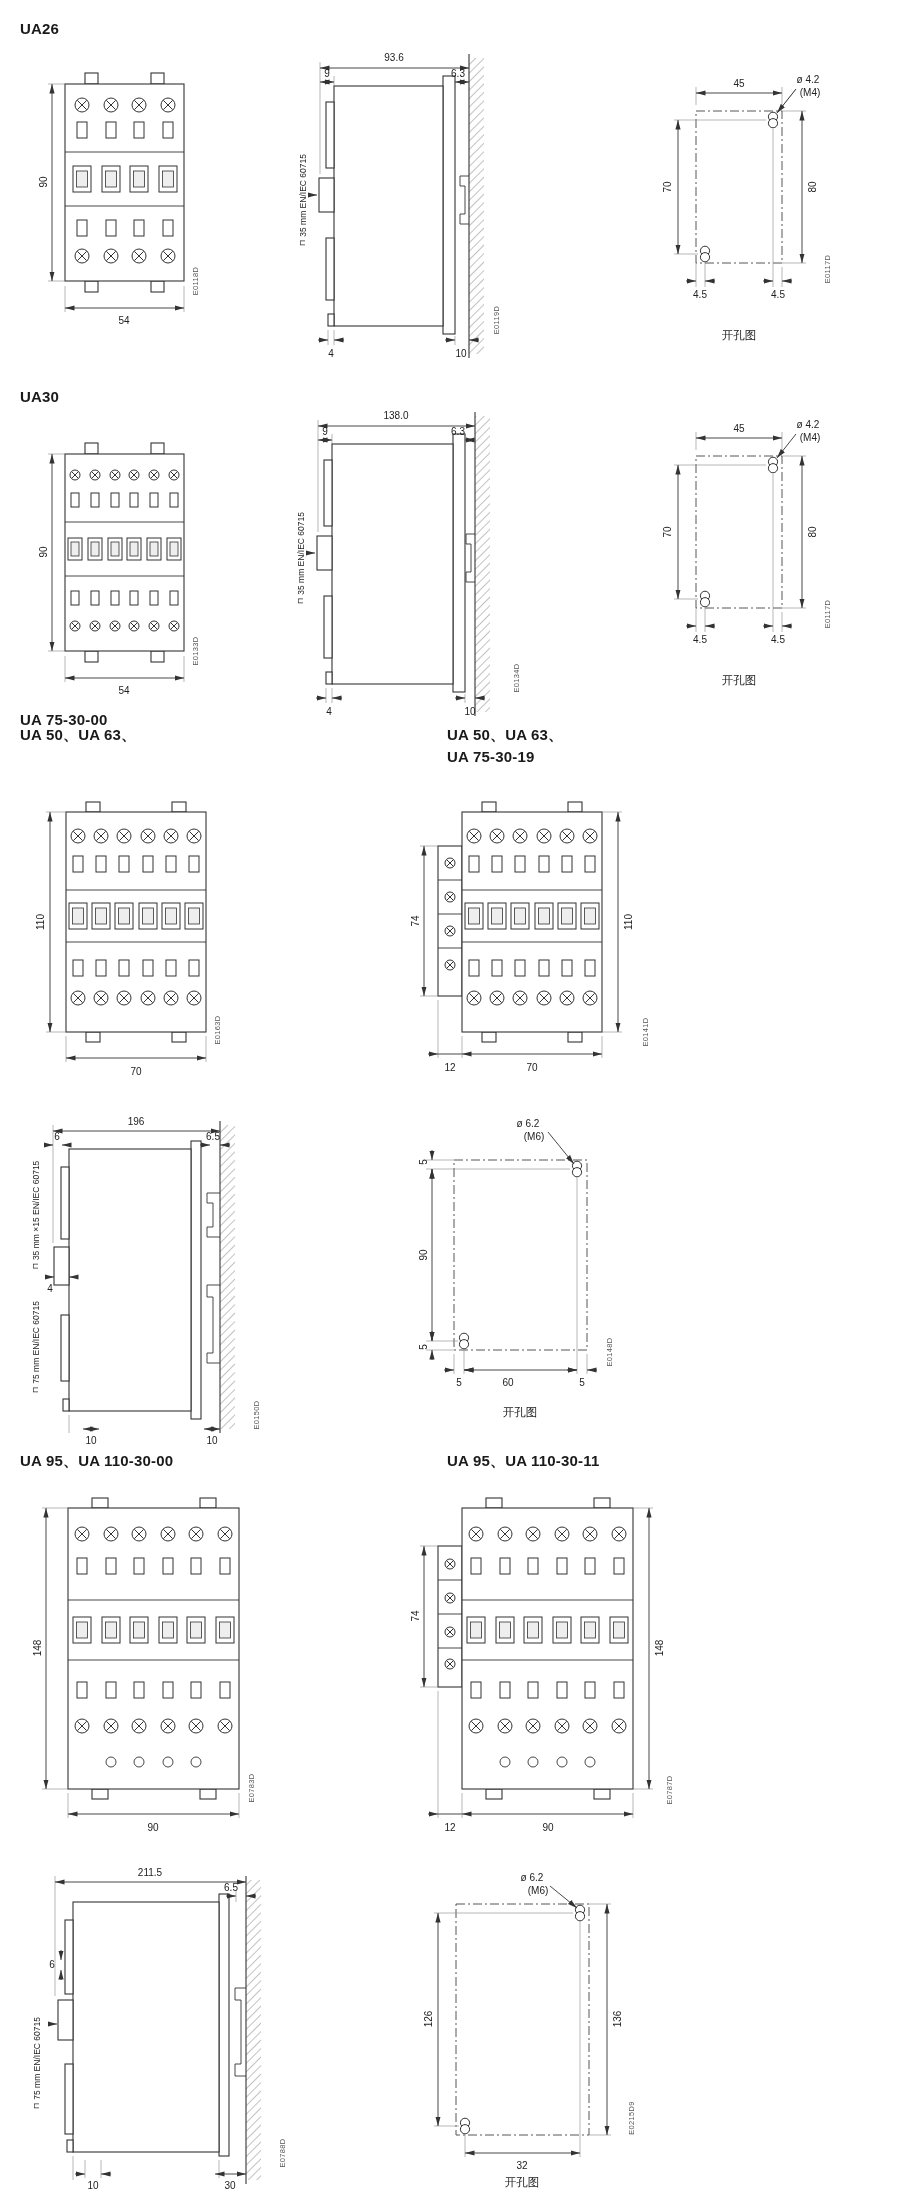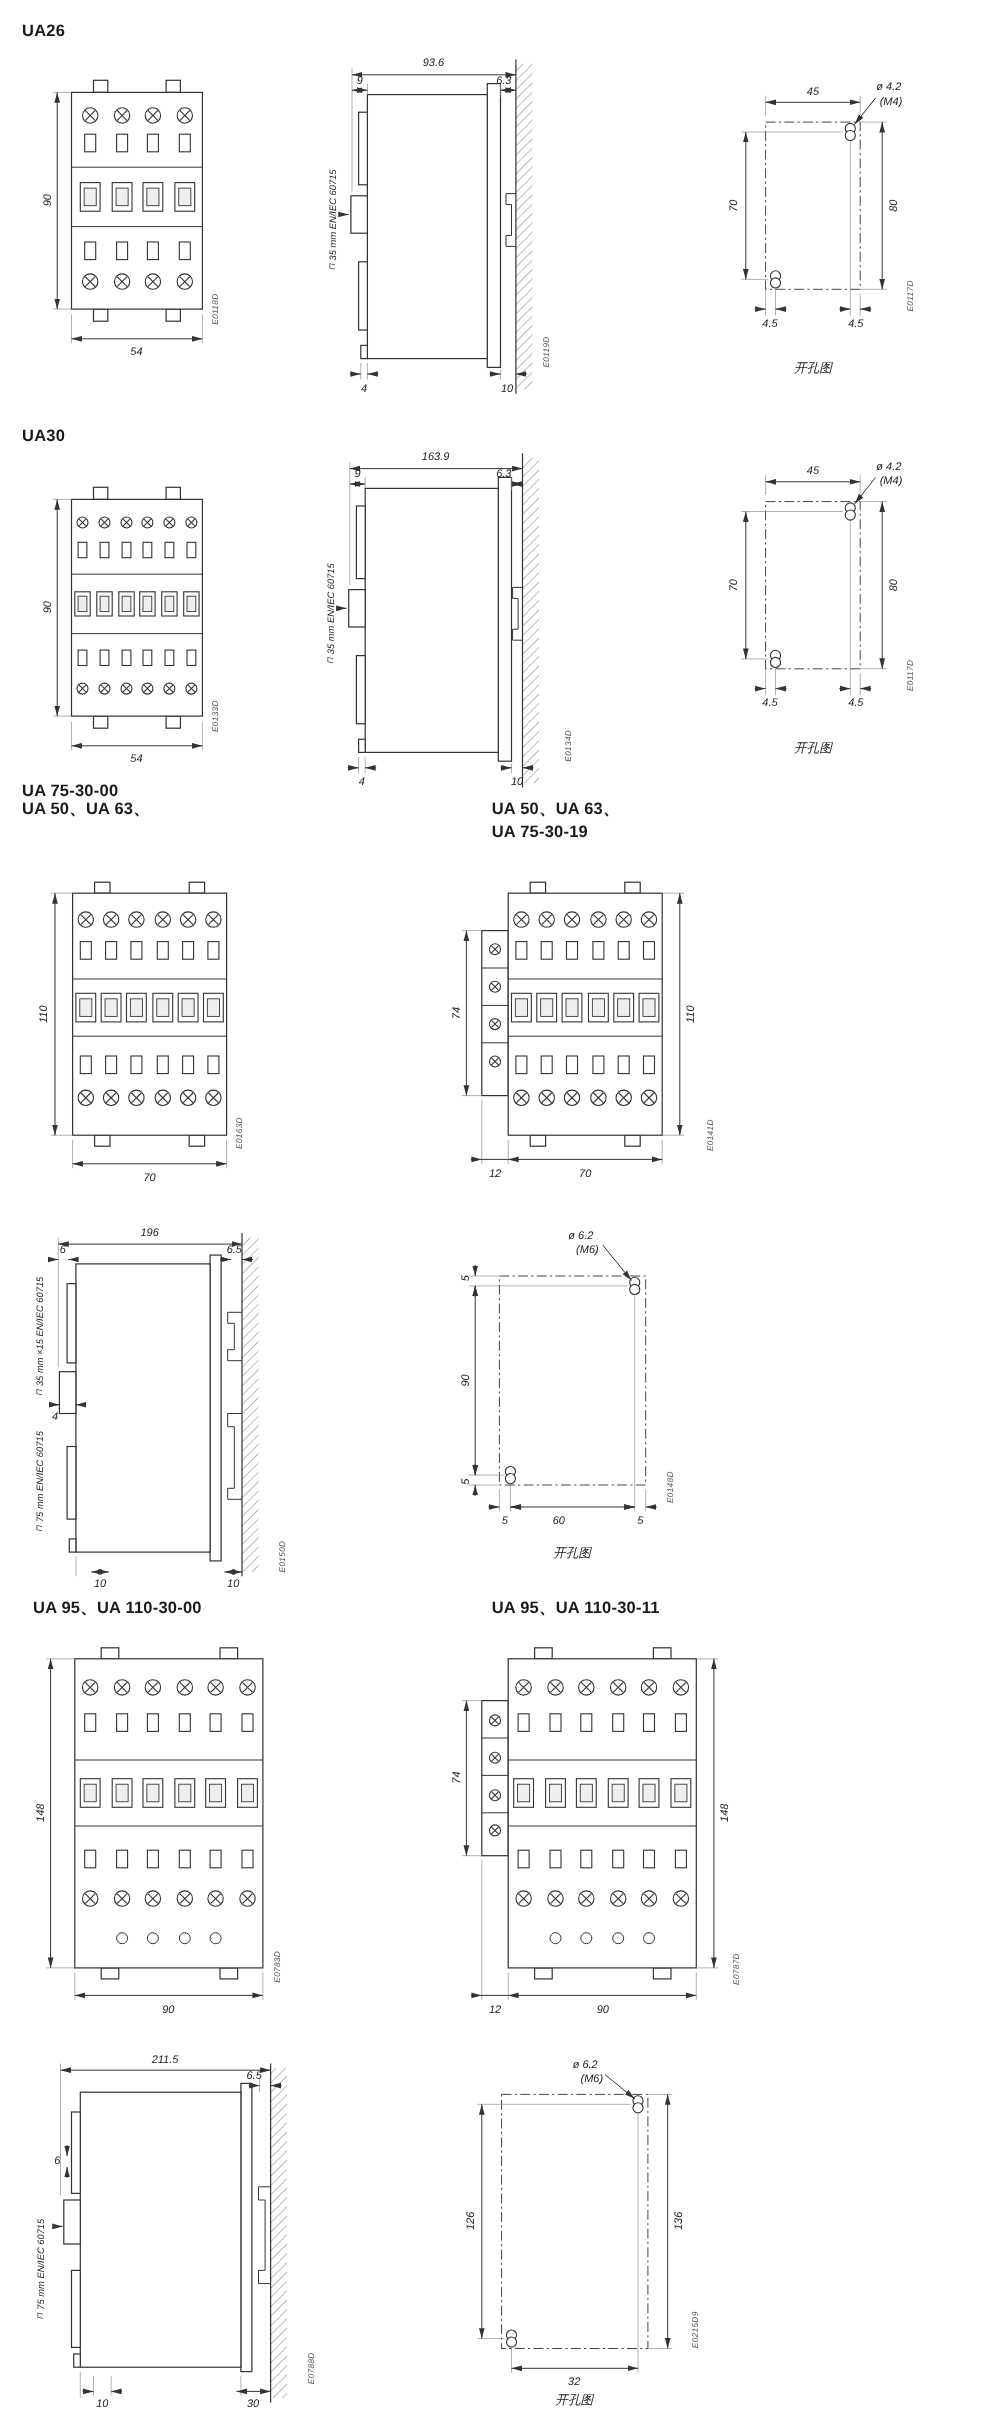--- a/index.html
+++ b/index.html
@@ -1,18 +1,18 @@
 <!DOCTYPE html>
 <html><head>
 <meta charset="utf-8">
 <style>
   html,body { margin:0; padding:0; background:#fff; }
   body { width:900px; height:2195px; position:relative; font-family:"Liberation Sans",sans-serif; color:#1a1a1a; overflow:hidden; }
   .sec-title { position:absolute; font-weight:bold; font-size:15px; letter-spacing:0.2px; white-space:nowrap; }
-  .draw { position:absolute;font-style:italic; }
+  .draw { position:absolute; }
   .draw svg { position:absolute; left:0; top:0; display:block; }
   .lbl { position:absolute; font-size:10px; color:#222; white-space:nowrap; transform:translate(-50%,-50%); line-height:1; }
   .lbl.v { transform:translate(-50%,-50%) rotate(-90deg); }
   .code { font-size:7.5px; color:#555; letter-spacing:0.3px; }
   .cap { position:absolute; font-size:11.5px; color:#222; white-space:nowrap; transform:translate(-50%,-50%); }
   .raillbl { display:flex; align-items:center; gap:3px; font-size:8.5px; color:#222; }
   .railsym { font-size:8px; color:#333; }
   .body-line { fill:#fff; stroke:#333; stroke-width:1.1; }
   .thin  { fill:none; stroke:#333; stroke-width:0.9; }
   .dim   { stroke:#333; stroke-width:0.9; }
@@ -253,21 +253,21 @@
     <line class="dim" x1="175" y1="34" x2="185" y2="34" marker-start="url(#arr)" marker-end="url(#arr)"></line>
     <line class="dim" x1="18" y1="147" x2="25" y2="147" marker-end="url(#arr)"></line>
     <line class="ext" x1="36" y1="282" x2="36" y2="297"></line>
       <line class="ext" x1="42" y1="282" x2="42" y2="297"></line>
     <line class="dim" x1="26" y1="292" x2="36" y2="292" marker-end="url(#arr)"></line>
     <line class="dim" x1="52" y1="292" x2="42" y2="292" marker-end="url(#arr)"></line>
     <line class="ext" x1="175" y1="288" x2="175" y2="297"></line>
     <line class="dim" x1="165" y1="292" x2="175" y2="292" marker-end="url(#arr)"></line>
     <line class="dim" x1="195" y1="292" x2="185" y2="292" marker-end="url(#arr)"></line>
   </svg>
-  <span class="lbl" style="left:106px;top:10px">163.9</span>
+  <span class="lbl" style="left:106px;top:10px">138.0</span>
   <span class="lbl" style="left:35px;top:26px">9</span>
   <span class="lbl" style="left:168px;top:26px">6.3</span>
   <span class="lbl v raillbl" style="left:11px;top:152px">
       <span class="railsym">⊓</span>
       <span>35 mm EN/IEC 60715</span>
     </span>
   <span class="lbl" style="left:39px;top:306px">4</span>
   <span class="lbl" style="left:180px;top:306px">10</span>
   <span class="lbl v code" style="left:227px;top:272px">E0134D</span>
 </div>
@@ -501,21 +501,21 @@
   <span class="lbl v" style="left:24px;top:50px">5</span>
   <span class="lbl v" style="left:24px;top:143px">90</span>
   <span class="lbl v" style="left:24px;top:235px">5</span>
   <span class="lbl" style="left:59px;top:271px">5</span>
   <span class="lbl" style="left:108px;top:271px">60</span>
   <span class="lbl" style="left:182px;top:271px">5</span>
   <span class="lbl v code" style="left:210px;top:240px">E0148D</span>
   <span class="cap" style="left:120px;top:300px">开孔图</span>
 </div>
 
-<div class="sec-title" style="left:30px;top:1452px">UA 95、UA 110-30-00</div>
+<div class="sec-title" style="left:20px;top:1452px">UA 95、UA 110-30-00</div>
 <div class="sec-title" style="left:447px;top:1452px">UA 95、UA 110-30-11</div>
 
 <div class="draw" style="left:28px;top:1488px;width:235px;height:365px">
   <svg width="235" height="365">
     <rect class="body-line" x="64" y="10" width="16" height="10"></rect>
       <rect class="body-line" x="172" y="10" width="16" height="10"></rect>
     <rect class="body-line" x="64" y="301" width="16" height="10"></rect>
       <rect class="body-line" x="172" y="301" width="16" height="10"></rect>
     <rect class="body-line" x="40" y="20" width="171" height="281"></rect>
     <line class="thin" x1="40" y1="112" x2="211" y2="112"></line>

